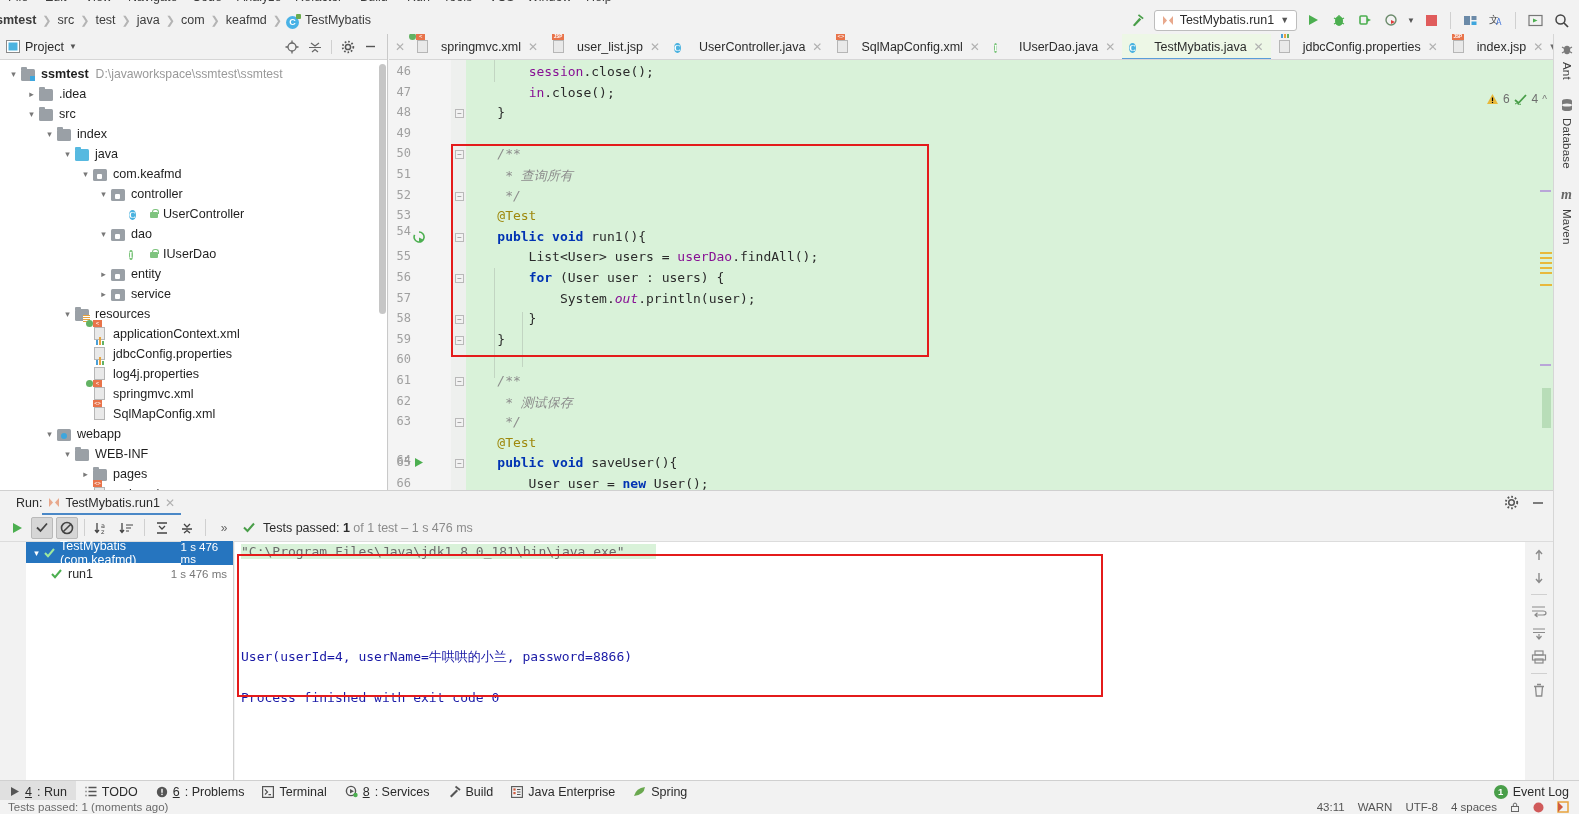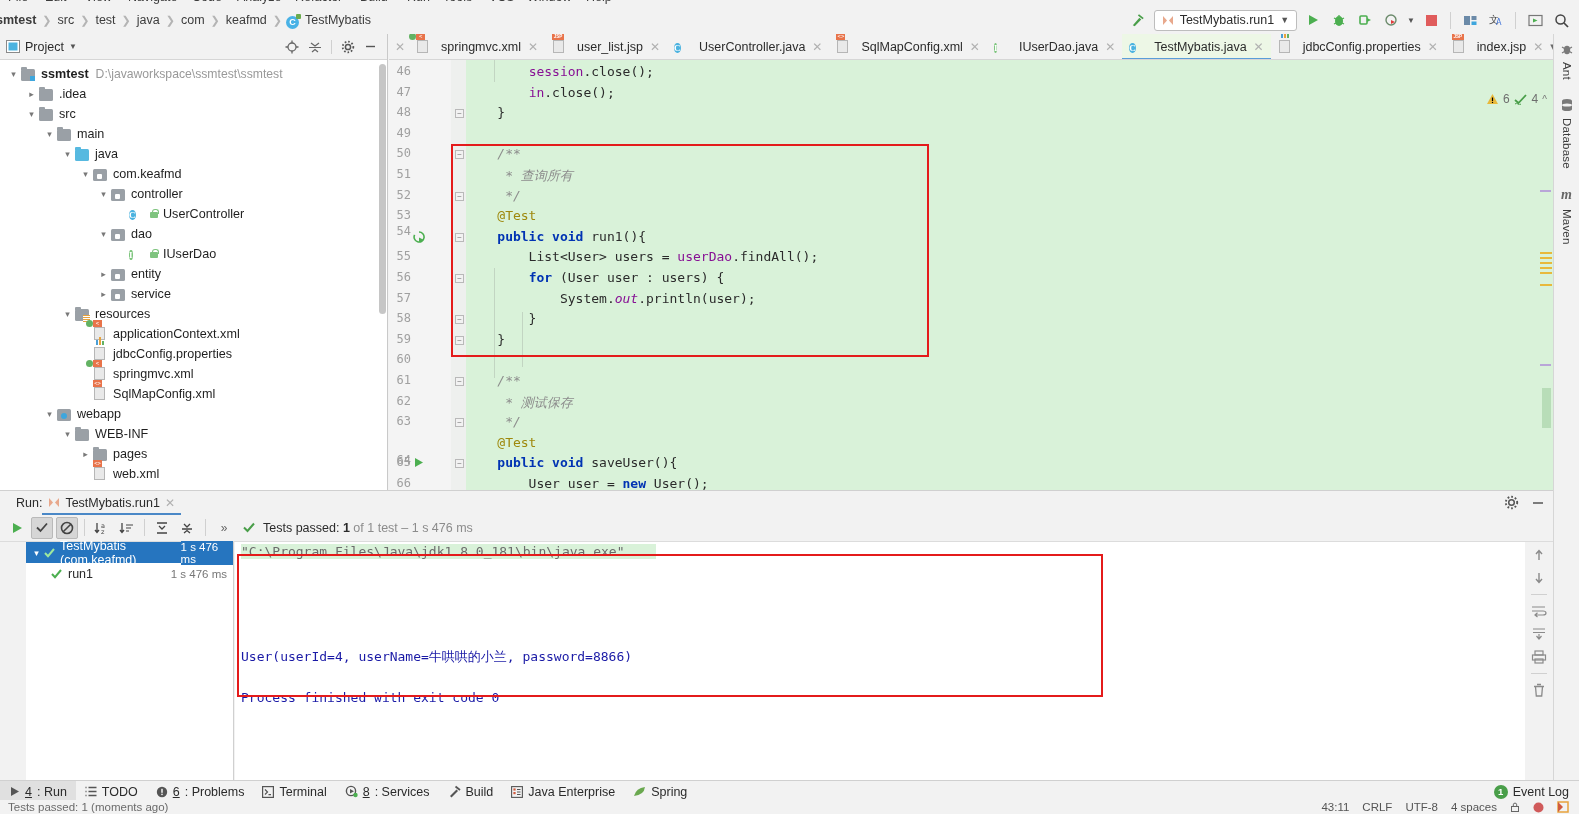--- a/index.html
+++ b/index.html
@@ -454,21 +454,21 @@
         <span class="ticon">
           <span class="ic-folder" style="position:absolute;left:0;top:1px;width:14px;"></span>
         </span>
         <span class="tlabel" style="">src</span>
       </div>
       <div class="trow" style="padding-left: 44px;">
         <span class="arrow">▾</span>
         <span class="ticon">
           <span class="ic-folder" style="position:absolute;left:0;top:1px;width:14px;"></span>
         </span>
-        <span class="tlabel" style="">main</span>
+        <span class="tlabel" style="">index</span>
       </div>
       <div class="trow" style="padding-left: 62px;">
         <span class="arrow">▾</span>
         <span class="ticon">
           <span class="ic-folder blue" style="position:absolute;left:0;top:1px;width:14px;"></span>
         </span>
         <span class="tlabel" style="">java</span>
       </div>
       <div class="trow" style="padding-left: 80px;">
         <span class="arrow">▾</span>
@@ -526,20 +526,25 @@
       </div>
       <div class="trow" style="padding-left: 80px;">
         <span class="arrow"></span>
         <span class="ticon"><span class="ic-xml ok"><span class="sheet"></span><span class="tag">&lt;</span><span class="badge"></span></span></span>
         <span class="tlabel" style="">applicationContext.xml</span>
       </div>
       <div class="trow" style="padding-left: 80px;">
         <span class="arrow"></span>
         <span class="ticon"><span class="ic-prop"><span class="sheet"></span><span class="b1"></span><span class="b2"></span><span class="b3"></span></span></span>
         <span class="tlabel" style="">jdbcConfig.properties</span>
+      </div>
+      <div class="trow" style="padding-left: 80px;">
+        <span class="arrow"></span>
+        <span class="ticon"><span class="ic-prop"><span class="sheet"></span><span class="b1"></span><span class="b2"></span><span class="b3"></span></span></span>
+        <span class="tlabel" style="">log4j.properties</span>
       </div>
       <div class="trow" style="padding-left: 80px;">
         <span class="arrow"></span>
         <span class="ticon"><span class="ic-xml ok"><span class="sheet"></span><span class="tag">&lt;</span><span class="badge"></span></span></span>
         <span class="tlabel" style="">springmvc.xml</span>
       </div>
       <div class="trow" style="padding-left: 80px;">
         <span class="arrow"></span>
         <span class="ticon"><span class="ic-xml"><span class="sheet"></span><span class="tag">&lt;&gt;</span></span></span>
         <span class="tlabel" style="">SqlMapConfig.xml</span>
@@ -936,21 +941,21 @@
   <div class="bb-right">
     <span class="eventbadge">1</span>
     <span>Event Log</span>
   </div>
 </div>
 
 <div id="statusbar">
   <span class="sleft">Tests passed: 1 (moments ago)</span>
   <span class="sright">
     <span>43:11</span>
-    <span>CRLF</span>
+    <span>WARN</span>
     <span>UTF-8</span>
     <span>4 spaces</span>
     <span>
       <svg width="10" height="10" viewBox="0 0 10 10">
           <rect x="1.5" y="4.5" width="7" height="5" fill="none" stroke="#666" stroke-width="1"></rect>
           <path d="M3.3 4.5 L3.3 2.8 A1.7 1.7 0 0 1 6.7 2.8 L6.7 4.5" fill="none" stroke="#666" stroke-width="1"></path>
         </svg>
     </span>
     <span>
       <svg width="11" height="11" viewBox="0 0 11 11">

